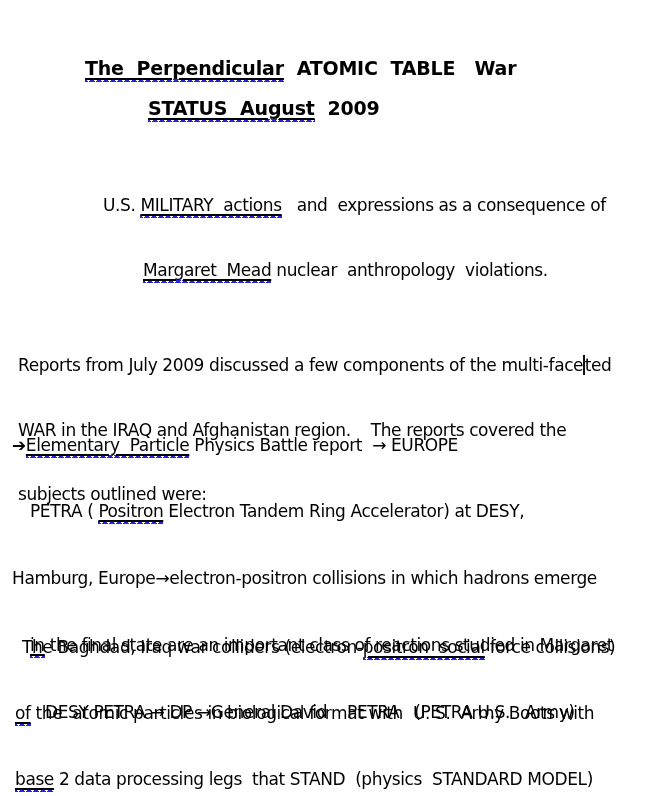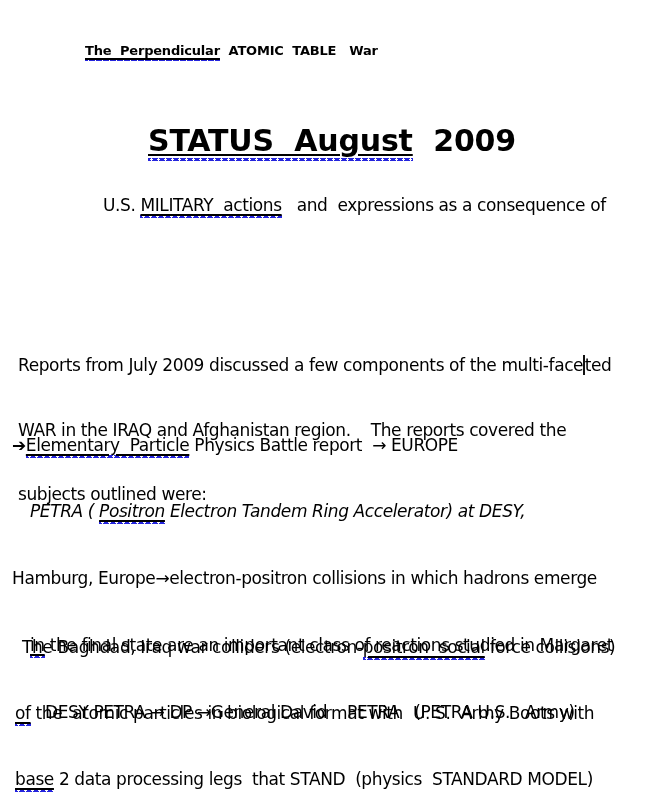--- a/index.html
+++ b/index.html
@@ -16,50 +16,51 @@
   
   .w{
     background-image:
       linear-gradient(45deg, transparent 65%, #2525dd 70%, #2525dd 85%, transparent 90%),
       linear-gradient(135deg, transparent 10%, #2525dd 15%, #2525dd 30%, transparent 35%),
       linear-gradient(135deg, transparent 60%, #2525dd 65%, #2525dd 80%, transparent 85%),
       linear-gradient(45deg, transparent 15%, #2525dd 20%, #2525dd 35%, transparent 40%);
     background-size:7px 3px;background-repeat:repeat-x;background-position:0 100%;
     padding-bottom:3px;
   }
-  .t1{font-size:13px;font-weight:700;letter-spacing:-0.2px;}
-  .t2{font-size:30px;font-weight:700;letter-spacing:-0.2px;}
+  .t1{font-size:19px;font-weight:700;letter-spacing:-0.2px;}
+  .t2{font-size:19px;font-weight:700;letter-spacing:-0.2px;}
   .caret{display:inline-block;width:1.5px;height:20px;background:#111;vertical-align:-4px;}
 </style>
 </head>
 <body>
 
 <div class="page">
 
   <div class="blk t1" style="top:13px;left:85px;">
     <div class="ln"><span class="u w">The  Perpendicular</span><span>  ATOMIC  TABLE   War</span></div>
   </div>
 
   <div class="blk t2" style="top:53px;left:148px;">
     <div class="ln"><span class="u w">STATUS  August</span><span>  2009</span></div>
   </div>
 
   <div class="blk" style="top:151px;left:15px;line-height:21.8px;">
     <div class="ln" style="margin-left:88px;"><span>U.S. </span><span class="u w">MILITARY  actions</span><span>   and  expressions as a consequence of</span></div>
+    <div class="ln" style="margin-left:128px;"><span class="u w">Margaret  Mead</span><span> nuclear  anthropology  violations.</span></div>
   </div>
 
   <div class="blk" style="top:312px;left:18px;line-height:21.5px;">
     <div class="ln"><span>Reports from July 2009 discussed a few components of the multi-face</span><span class="caret"></span><span>ted</span></div>
     <div class="ln"><span>WAR in the IRAQ and Afghanistan region.    The reports covered the</span></div>
     <div class="ln"><span>subjects outlined were:</span></div>
   </div>
 
   <div class="blk" style="top:389px;left:12px;line-height:22.3px;">
     <div class="ln"><span>➔</span><span class="u w">Elementary  Particle</span><span> Physics Battle report  → EUROPE</span></div>
-    <div class="ln" style="margin-left:18px;font-style:italic;"><span>PETRA ( </span><span class="u w">Positron</span><span> Electron Tandem Ring Accelerator) at DESY,</span></div>
+    <div class="ln" style="margin-left:18px;"><span>PETRA ( </span><span class="u w">Positron</span><span> Electron Tandem Ring Accelerator) at DESY,</span></div>
     <div class="ln" style=""><span>Hamburg, Europe→electron-positron collisions in which hadrons emerge</span></div>
     <div class="ln" style="margin-left:18px;"><span class="u w">in</span><span> the final state are an important class of reactions studied in Margaret</span></div>
     <div class="ln" style="margin-left:33px;"><span>DESY PETRA → DP →General David    PETRA   (PETRA U.S.   Army)</span></div>
     
     
     
   </div>
 
   <div class="blk" style="top:592px;left:15px;line-height:22px;">
     <div class="ln" style="margin-left:7px;"><span>The Baghdad, Iraq war colliders (electron-</span><span class="u w">positron  social</span><span> force collisions)</span></div>

